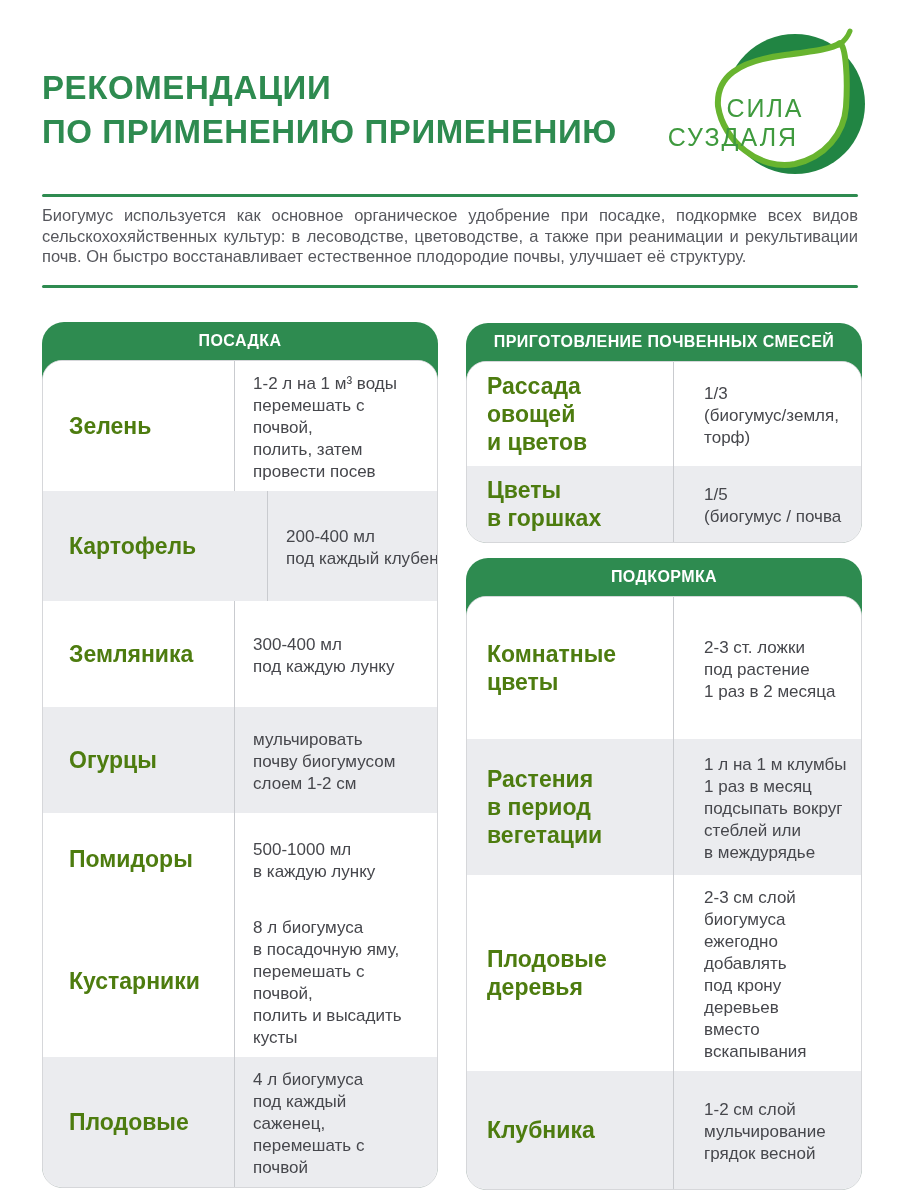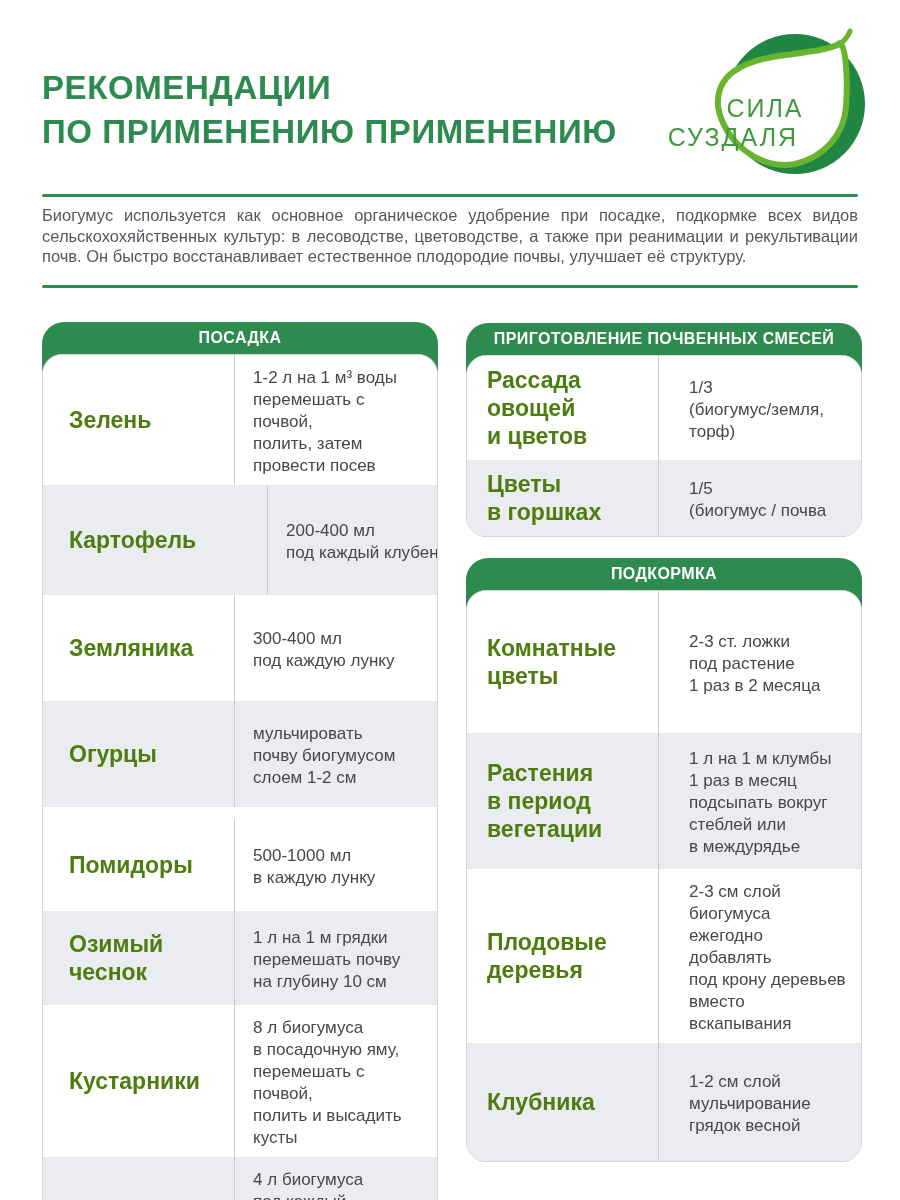--- a/index.html
+++ b/index.html
@@ -20,42 +20,42 @@
 
   
   .intro{position:absolute;left:42px;top:205px;width:816px;margin:0;
          color:#56575d;font-size:16.5px;line-height:20.5px;text-align:justify;}
 
   
   .card{position:absolute;background:#2e8b50;border-radius:22px;width:396px;}
   .card-posadka{left:42px;top:322px;}
   .card-smesi{left:466px;top:323px;}
   .card-podkormka{left:466px;top:558px;}
-  .card-header{height:32px;display:flex;align-items:center;justify-content:center;
+  .card-header{height:38px;display:flex;align-items:center;justify-content:center;
                color:#ffffff;font-weight:bold;font-size:16px;letter-spacing:0.4px;text-align:center;}
   .card-body{background:#ffffff;border-radius:20px;overflow:hidden;
              border:1px solid #d6d7da;box-sizing:border-box;}
 
   
   .row{display:grid;grid-template-columns:48.5% 51.5%;background:#ffffff;}
   .row.alt{background:#ebecef;}
   .cell{display:flex;flex-direction:column;justify-content:center;box-sizing:border-box;}
   .cell-label{padding:10px 10px 10px 26px;color:#4d7c0f;font-weight:bold;
               font-size:23px;line-height:28px;white-space:pre-line;}
   .cell-value{padding:12px 14px 8px 18px;color:#46474c;font-size:17px;line-height:22px;
               white-space:pre-line;border-left:1.5px solid #c9cbcf;}
   .card-smesi .cell-label,.card-podkormka .cell-label{padding-left:20px;}
-  .card-smesi .cell-value,.card-podkormka .cell-value{padding-left:30px;}
+  .card-smesi .cell-value,.card-podkormka .cell-value{padding-left:30px;margin-left:15px;}
 
   
   .t1 .row:nth-child(1){min-height:92px;}
   .t1 .row:nth-child(2){min-height:110px;gap:33px;}
   .t1 .row:nth-child(3){min-height:106px;}
   .t1 .row:nth-child(4){min-height:106px;}
-  .t1 .row:nth-child(5){min-height:92px;margin-top:12px;}
+  .t1 .row:nth-child(5){min-height:92px;}
   .t1 .row:nth-child(6){min-height:94px;}
   .t1 .row:nth-child(7){min-height:110px;}
   .t1 .row:nth-child(8){min-height:78px;}
   .t2 .row:nth-child(1){min-height:92px;}
   .t2 .row:nth-child(2){min-height:70px;}
   .t3 .row:nth-child(1){min-height:142px;}
   .t3 .row:nth-child(2){min-height:136px;}
   .t3 .row:nth-child(3){min-height:154px;}
   .t3 .row:nth-child(4){min-height:118px;}
 </style>
@@ -106,27 +106,20 @@
       <div class="row alt">
         <div class="cell cell-label">Огурцы</div>
         <div class="cell cell-value">мульчировать
 почву биогумусом
 слоем 1-2 см</div>
       </div>
       <div class="row">
         <div class="cell cell-label">Помидоры</div>
         <div class="cell cell-value">500-1000 мл
 в каждую лунку</div>
-      </div>
-      <div class="row alt">
-        <div class="cell cell-label">Озимый
-чеснок</div>
-        <div class="cell cell-value">1 л на 1 м грядки
-перемешать почву
-на глубину 10 см</div>
       </div>
       <div class="row">
         <div class="cell cell-label">Кустарники</div>
         <div class="cell cell-value">8 л биогумуса
 в посадочную яму,
 перемешать с почвой,
 полить и высадить
 кусты</div>
       </div>
       <div class="row alt">

